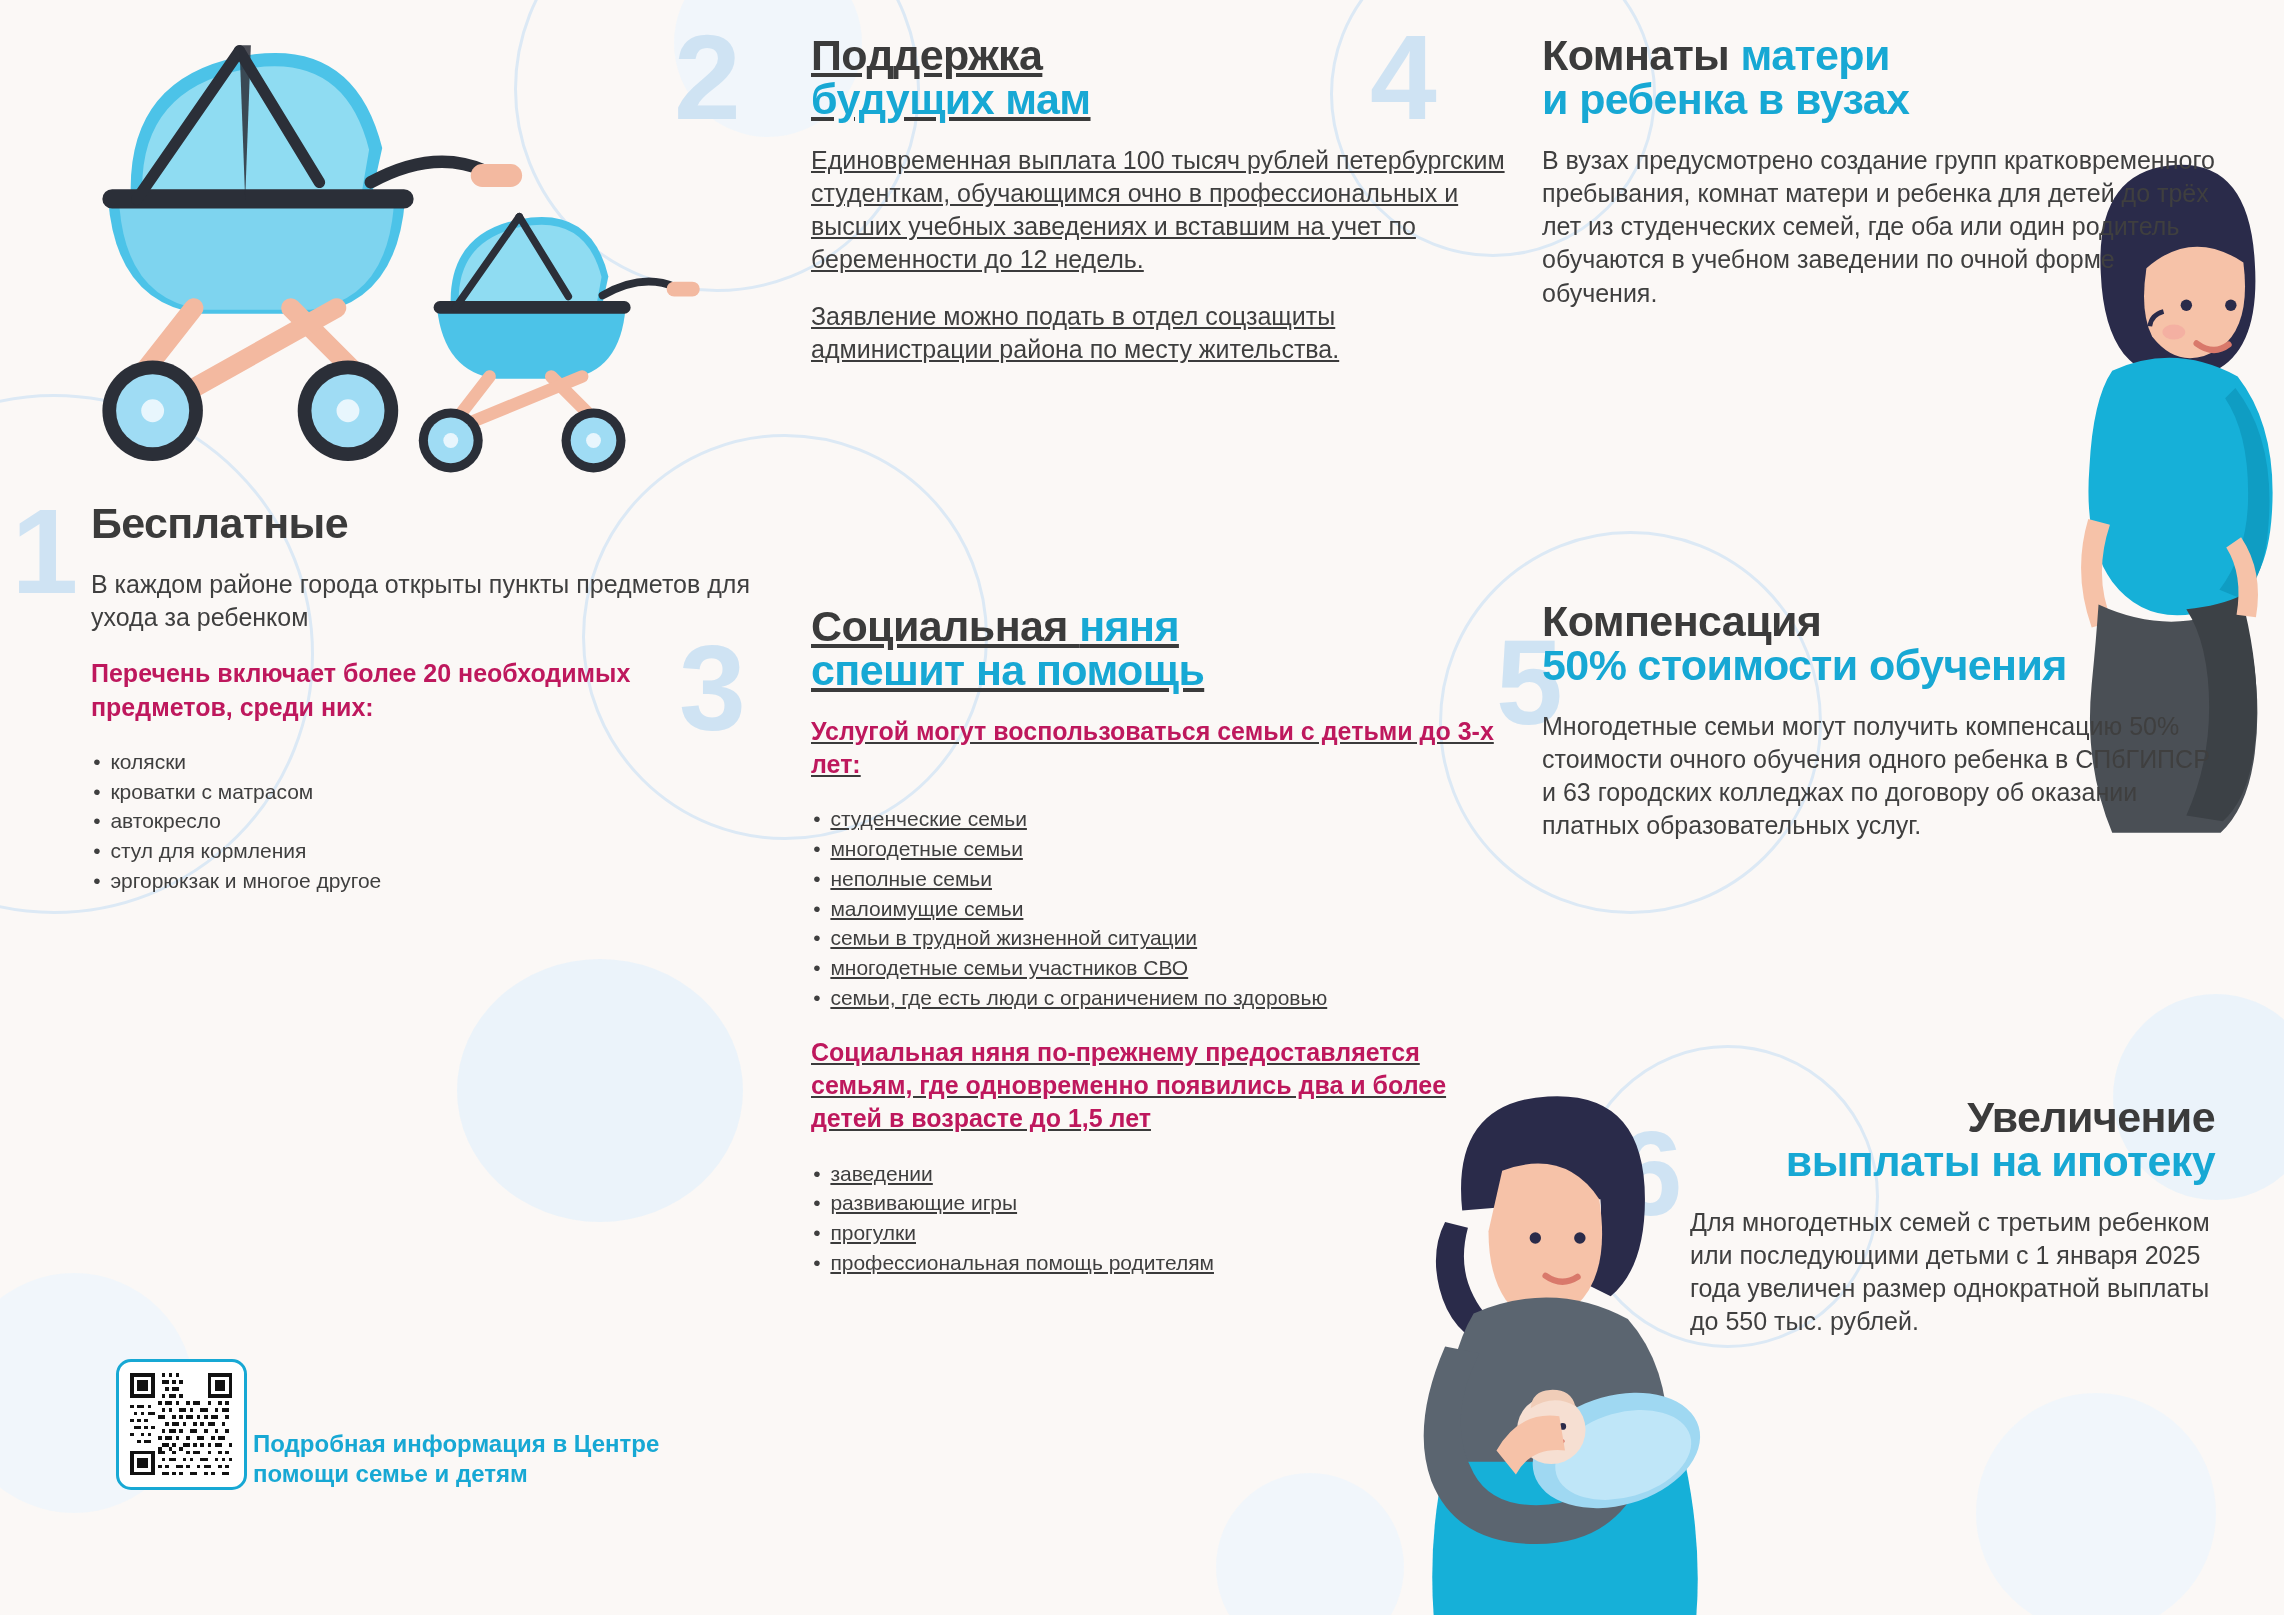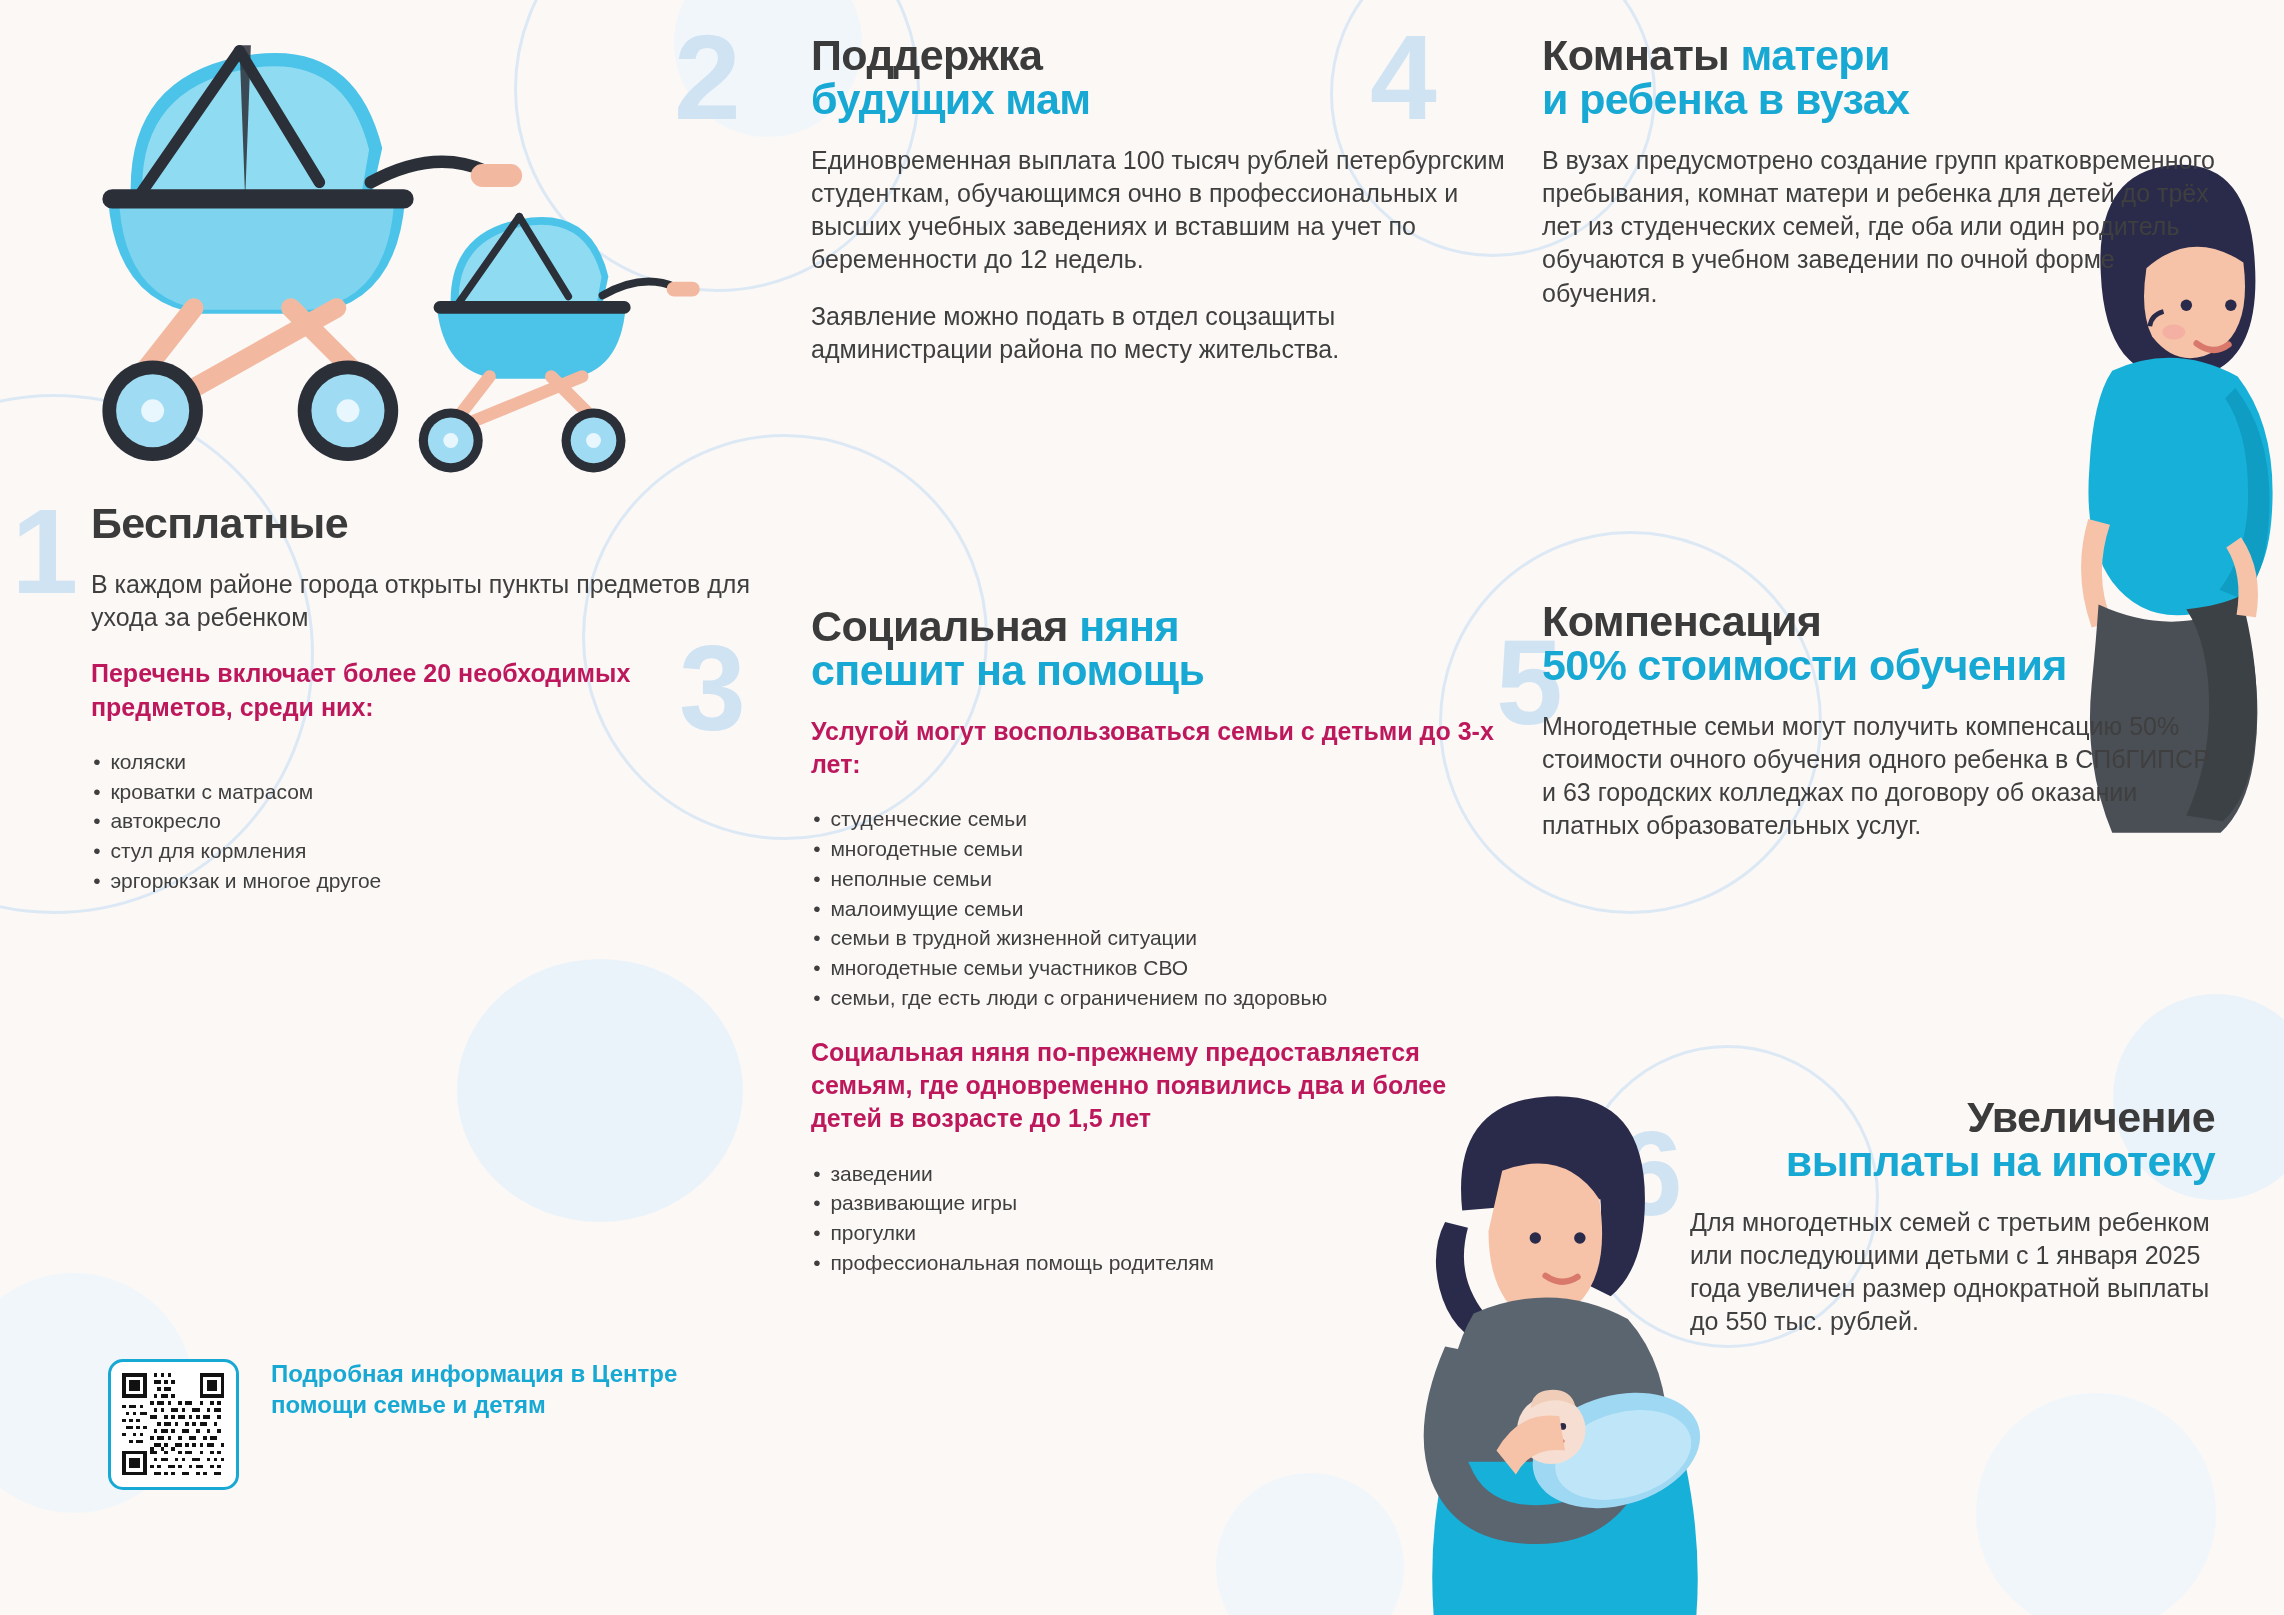--- a/index.html
+++ b/index.html
@@ -47,21 +47,21 @@
     letter-spacing: -2.3px;
     user-select: none;
   }
 
   
   .col {
     position: absolute;
     box-sizing: border-box;
   }
   .col-1 { left: 91px;  top: 34px;  width: 674px; }
-  .col-2 { left: 811px; top: 34px;  width: 702px; }
+  .col-2 { left: 811px; top: 34px;  width: 702px; text-decoration: underline; }
   .col-3 { left: 1542px; top: 34px;  width: 674px; }
 
   h2.title {
     font-size: 43px;
     line-height: 1.02;
     font-weight: 700;
     color: #3b3b3b;
     margin: 0 0 22px 0;
     letter-spacing: -0.6px;
   }
@@ -99,25 +99,25 @@
   ul.bullets li::before {
     content: "•";
     position: absolute;
     left: 2.3px;
     top: 0;
   }
 
   
   .qr-block {
     position: absolute;
-    left: 108px;
+    left: 116px;
     top: 1359px;
     display: flex;
-    align-items: flex-start;
-    gap: 32px;
+    align-items: flex-end;
+    gap: 6px;
   }
   .qr-frame {
     width: 131px;
     height: 131px;
     border: 3.4px solid #17a8d4;
     border-radius: 15px;
     box-sizing: border-box;
     padding: 11.4px;
     background: #ffffff;
   }

